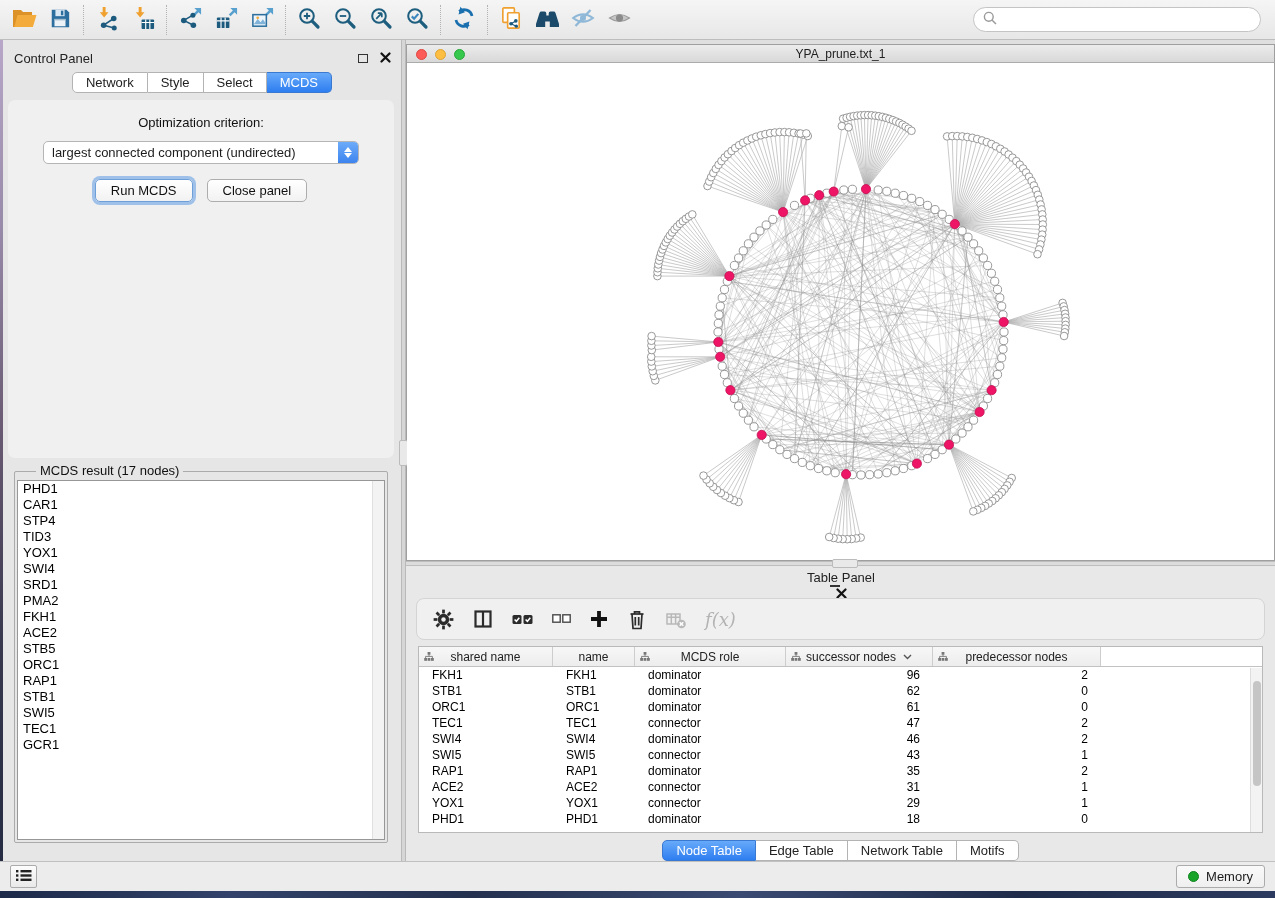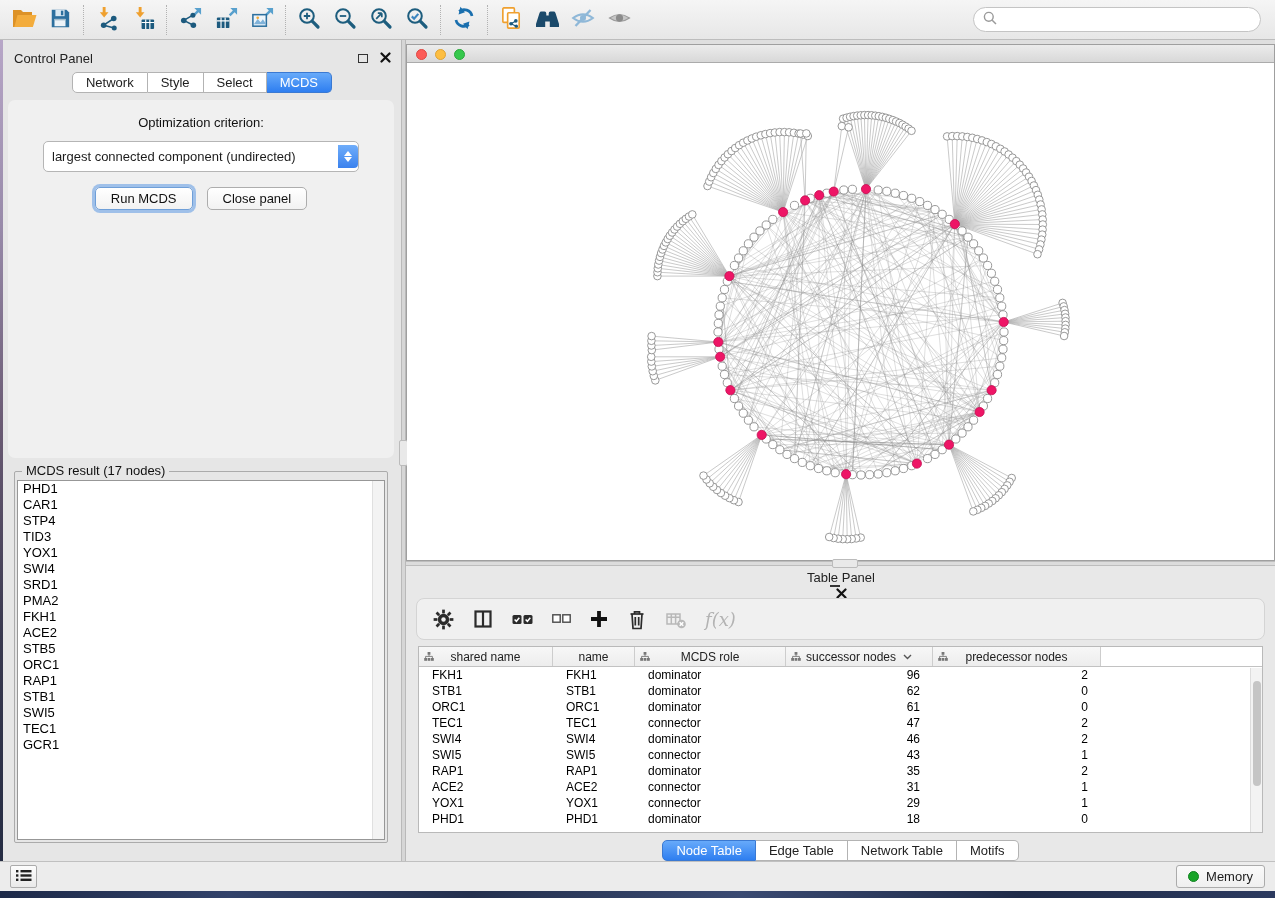--- a/index.html
+++ b/index.html
@@ -32,32 +32,32 @@
   .float-icon { width:10px; height:9px; border:1.6px solid #333; margin-right:12px; }
   .tabs-row { display:flex; justify-content:center; margin-top:2px; height:24px; }
   .seg { display:flex; }
   .seg .tab { height:21px; padding:0 13px; background:#fff; border:1px solid #b3b3b3; border-left:none;
     font-size:13px; display:flex; align-items:center; color:#222; }
   .seg .tab:first-child { border-left:1px solid #b3b3b3; border-radius:5px 0 0 5px; }
   .seg .tab:last-child { border-radius:0 5px 5px 0; }
   .seg .tab.sel { background:linear-gradient(#67aafa,#2e7ef0); color:#fff; border-color:#3a79d2; }
   .subpanel { margin:4px 7px 0 5px; height:358px; background:#f0f0f0; border-radius:7px; padding-top:15px; }
   .opt-label { text-align:center; font-size:13px; color:#111; }
-  .dropdown { margin:11px auto 0 auto; width:316px; height:31px; background:#fff; border:1px solid #b5b5b5;
+  .dropdown { margin:11px auto 0 auto; width:316px; height:23px; background:#fff; border:1px solid #b5b5b5;
     border-radius:5px; display:flex; align-items:center; overflow:hidden; }
   .dropdown .val { flex:1; padding-left:8px; font-size:13px; white-space:nowrap; }
   .dropdown .step { width:20px; height:23px; background:linear-gradient(#6fadfa,#3b82ee); display:flex;
     flex-direction:column; align-items:center; justify-content:center; gap:1px; border-radius:0 4px 4px 0; }
   .dropdown .step svg { display:block; }
   .btn-row { display:flex; justify-content:center; gap:14px; margin-top:15px; }
   .pushbtn { height:23px; padding:0 15px; background:linear-gradient(#ffffff,#f2f2f2); border:1px solid #adadad;
     border-radius:5px; font-size:13px; display:flex; align-items:center; color:#111; }
   .pushbtn.focus { box-shadow:0 0 0 3px rgba(105,160,229,.6); border-color:#6f9fd8; }
   .groupbox { position:relative; margin:13px 13px 0 11px; height:372px; border:1px solid #ababab; border-radius:2px; }
-  .groupbox .gtitle { position:absolute; top:-9px; left:7px; background:#e6e6e6; padding:0 4px; font-size:13px; color:#111; }
+  .groupbox .gtitle { position:absolute; top:-9px; left:21px; background:#e6e6e6; padding:0 4px; font-size:13px; color:#111; }
   .rlist { position:absolute; left:2px; right:2px; top:8px; bottom:2px; background:#fff; border:1px solid #979797; overflow:hidden; }
   .rlist .scrolltrack { position:absolute; right:0; top:0; bottom:0; width:12px; background:#f3f3f3; border-left:1px solid #e0e0e0; }
   .rlist .item { height:16px; line-height:16px; padding-left:5px; font-size:13px; color:#000; }
 
   
   .vsplit { width:5px; height:821px; background:#d6d6d6; border-left:1px solid #b9b9b9; border-right:1px solid #b9b9b9; position:relative; }
   .vsplit .handle { position:absolute; left:-3px; top:400px; width:9px; height:26px; background:#e9e9e9; border:1px solid #bbb; border-radius:2px; }
   .hsplit { height:5px; background:#dcdcdc; border-top:1px solid #bdbdbd; border-bottom:1px solid #bdbdbd; position:relative; }
   .hsplit .handle { position:absolute; top:-3px; left:426px; width:26px; height:9px; background:#e9e9e9; border:1px solid #bbb; border-radius:2px; }
 
@@ -325,20 +325,21 @@
     </div>
 
   <div class="rightcol">
     <div class="netwin">
       <div class="titlebar">
         <span class="lights">
           <span class="light r"></span>
           <span class="light y"></span>
           <span class="light g"></span>
         </span>
+        <span class="wintitle">YPA_prune.txt_1</span>
       </div>
       <div class="netcanvas">
         <svg id="net-svg" width="867" height="498" viewBox="0 0 867 498">
             <g>
               <line x1="459.0" y1="126.1" x2="445.4" y2="411.7" class="chord"></line>
               <line x1="459.0" y1="126.1" x2="387.5" y2="395.6" class="chord"></line>
               <line x1="459.0" y1="126.1" x2="395.3" y2="399.4" class="chord"></line>
               <line x1="459.0" y1="126.1" x2="327.4" y2="202.5" class="chord"></line>
               <line x1="459.0" y1="126.1" x2="445.4" y2="411.7" class="chord"></line>
               <line x1="459.0" y1="126.1" x2="520.5" y2="142.4" class="chord"></line>

